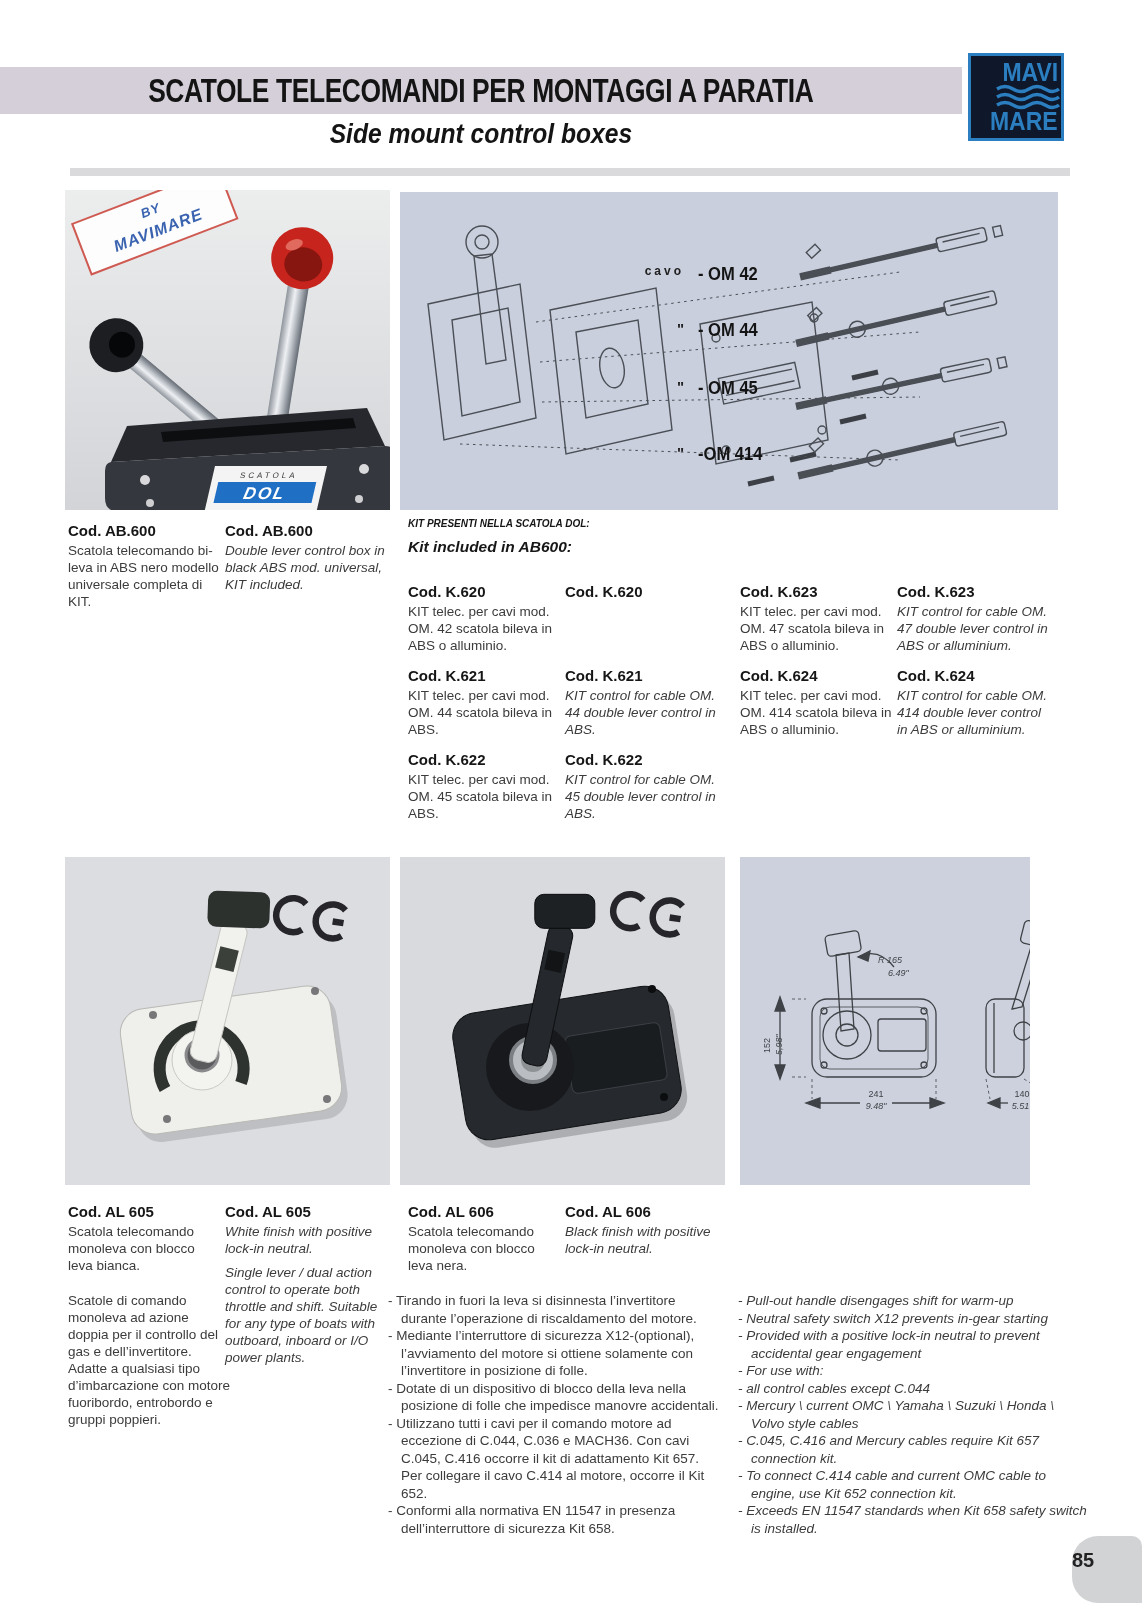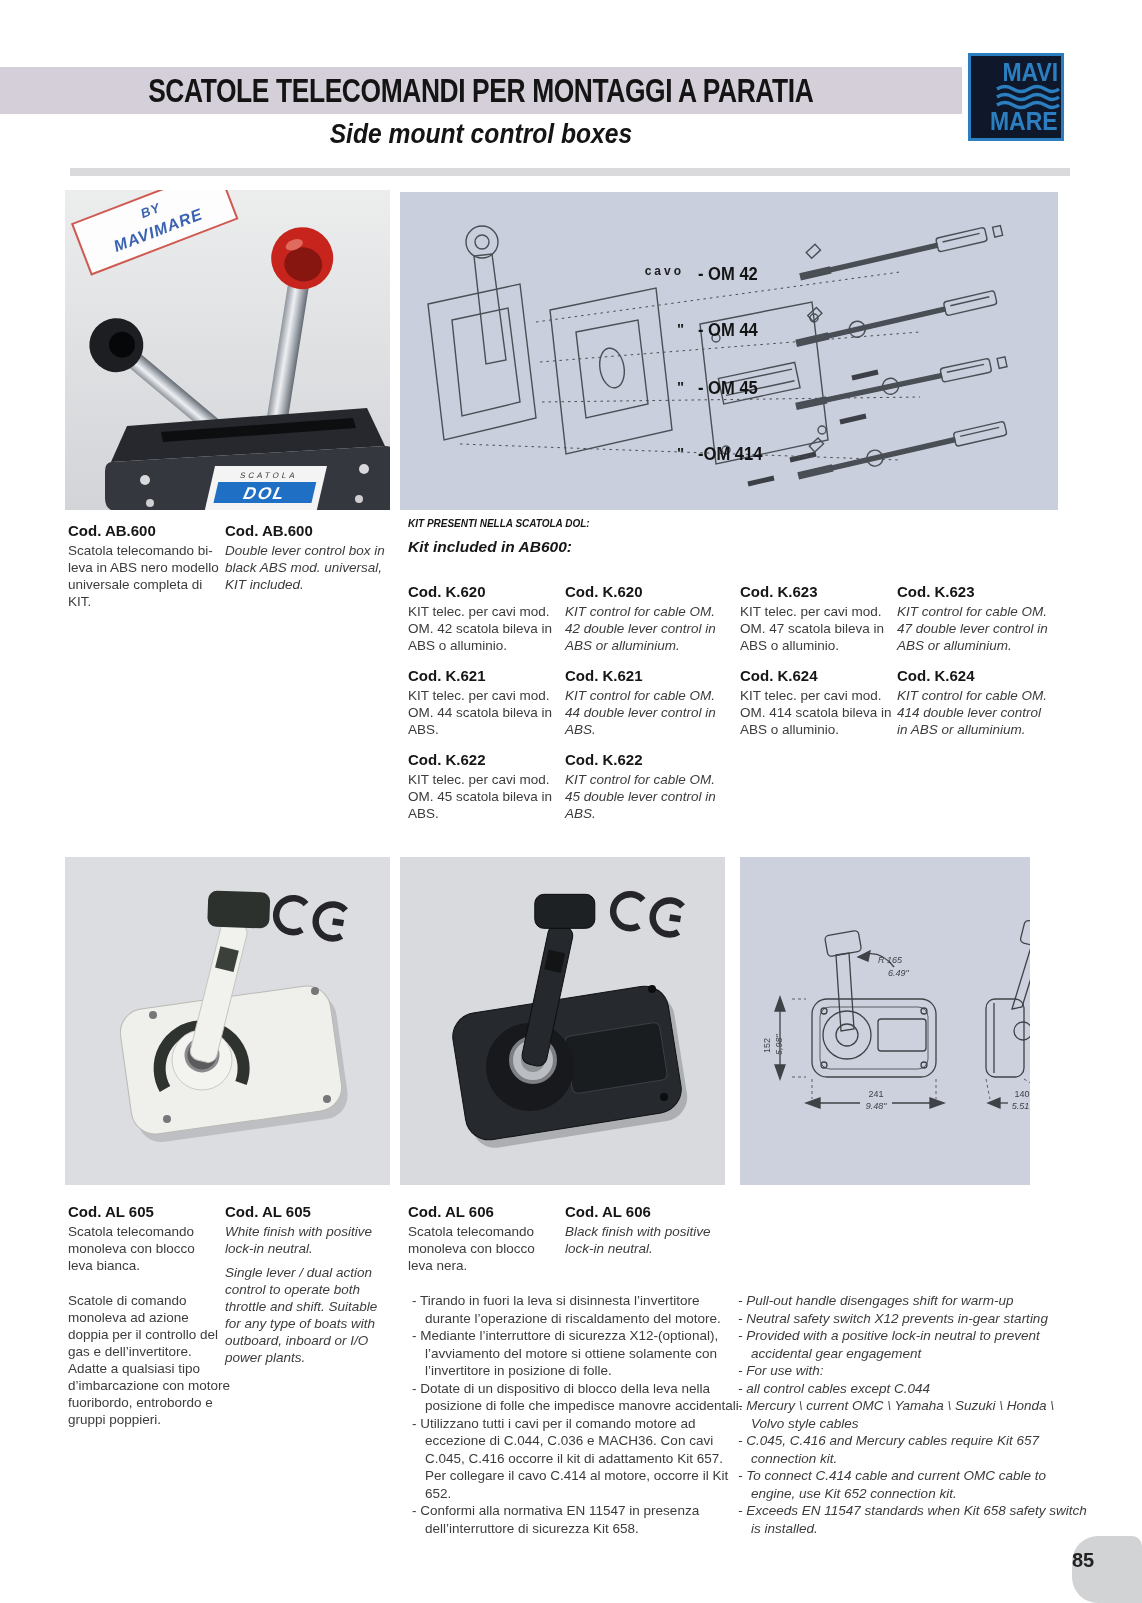--- a/index.html
+++ b/index.html
@@ -219,21 +219,20 @@
     <div class="kit-head-it">KIT PRESENTI NELLA SCATOLA DOL:</div>
     <div class="kit-head-en">Kit included in AB600:</div>
   </div>
 
   <div class="kit-block" style="left:408px;top:583px;">
     <div class="code">Cod. K.620</div>
     <div class="desc">KIT telec. per cavi mod. OM. 42 scatola bileva in ABS o alluminio.</div>
   </div>
   <div class="kit-block en" style="left:565px;top:583px;">
     <div class="code">Cod. K.620</div>
-    <div class="desc">KIT control for cable OM. 42 double lever control in ABS or alluminium.</div>
   </div>
   <div class="kit-block" style="left:740px;top:583px;">
     <div class="code">Cod. K.623</div>
     <div class="desc">KIT telec. per cavi mod. OM. 47 scatola bileva in ABS o alluminio.</div>
   </div>
   <div class="kit-block en" style="left:897px;top:583px;">
     <div class="code">Cod. K.623</div>
     <div class="desc">KIT control for cable OM. 47 double lever control in ABS or alluminium.</div>
   </div>
 
@@ -398,21 +397,21 @@
     <div class="desc">Black finish with positive lock-in neutral.</div>
   </div>
 
   <div class="tcol" style="left:68px;top:1292px;width:165px;">
     <div class="desc">Scatole di comando monoleva ad azione doppia per il controllo del gas e dell’invertitore. Adatte a qualsiasi tipo d’imbarcazione con motore fuoribordo, entrobordo e gruppi poppieri.</div>
   </div>
   <div class="tcol en" style="left:225px;top:1264px;width:170px;">
     <div class="desc">Single lever / dual action control to operate both throttle and shift. Suitable for any type of boats with outboard, inboard or I/O power plants.</div>
   </div>
 
-  <div class="tcol" style="left:412px;top:1292px;width:332px;">
+  <div class="tcol" style="left:388px;top:1292px;width:332px;">
     <ul class="blist">
       <li>Tirando in fuori la leva si disinnesta l’invertitore durante l’operazione di riscaldamento del motore.</li>
       <li>Mediante l’interruttore di sicurezza X12-(optional), l’avviamento del motore si ottiene solamente con l’invertitore in posizione di folle.</li>
       <li>Dotate di un dispositivo di blocco della leva nella posizione di folle che impedisce manovre accidentali.</li>
       <li>Utilizzano tutti i cavi per il comando motore ad eccezione di C.044, C.036 e MACH36. Con cavi C.045, C.416 occorre il kit di adattamento Kit 657. Per collegare il cavo C.414 al motore, occorre il Kit 652.</li>
       <li>Conformi alla normativa EN 11547 in presenza dell’interruttore di sicurezza Kit 658.</li>
     </ul>
   </div>
   <div class="tcol" style="left:738px;top:1292px;width:350px;">
     <ul class="blist en-list">

